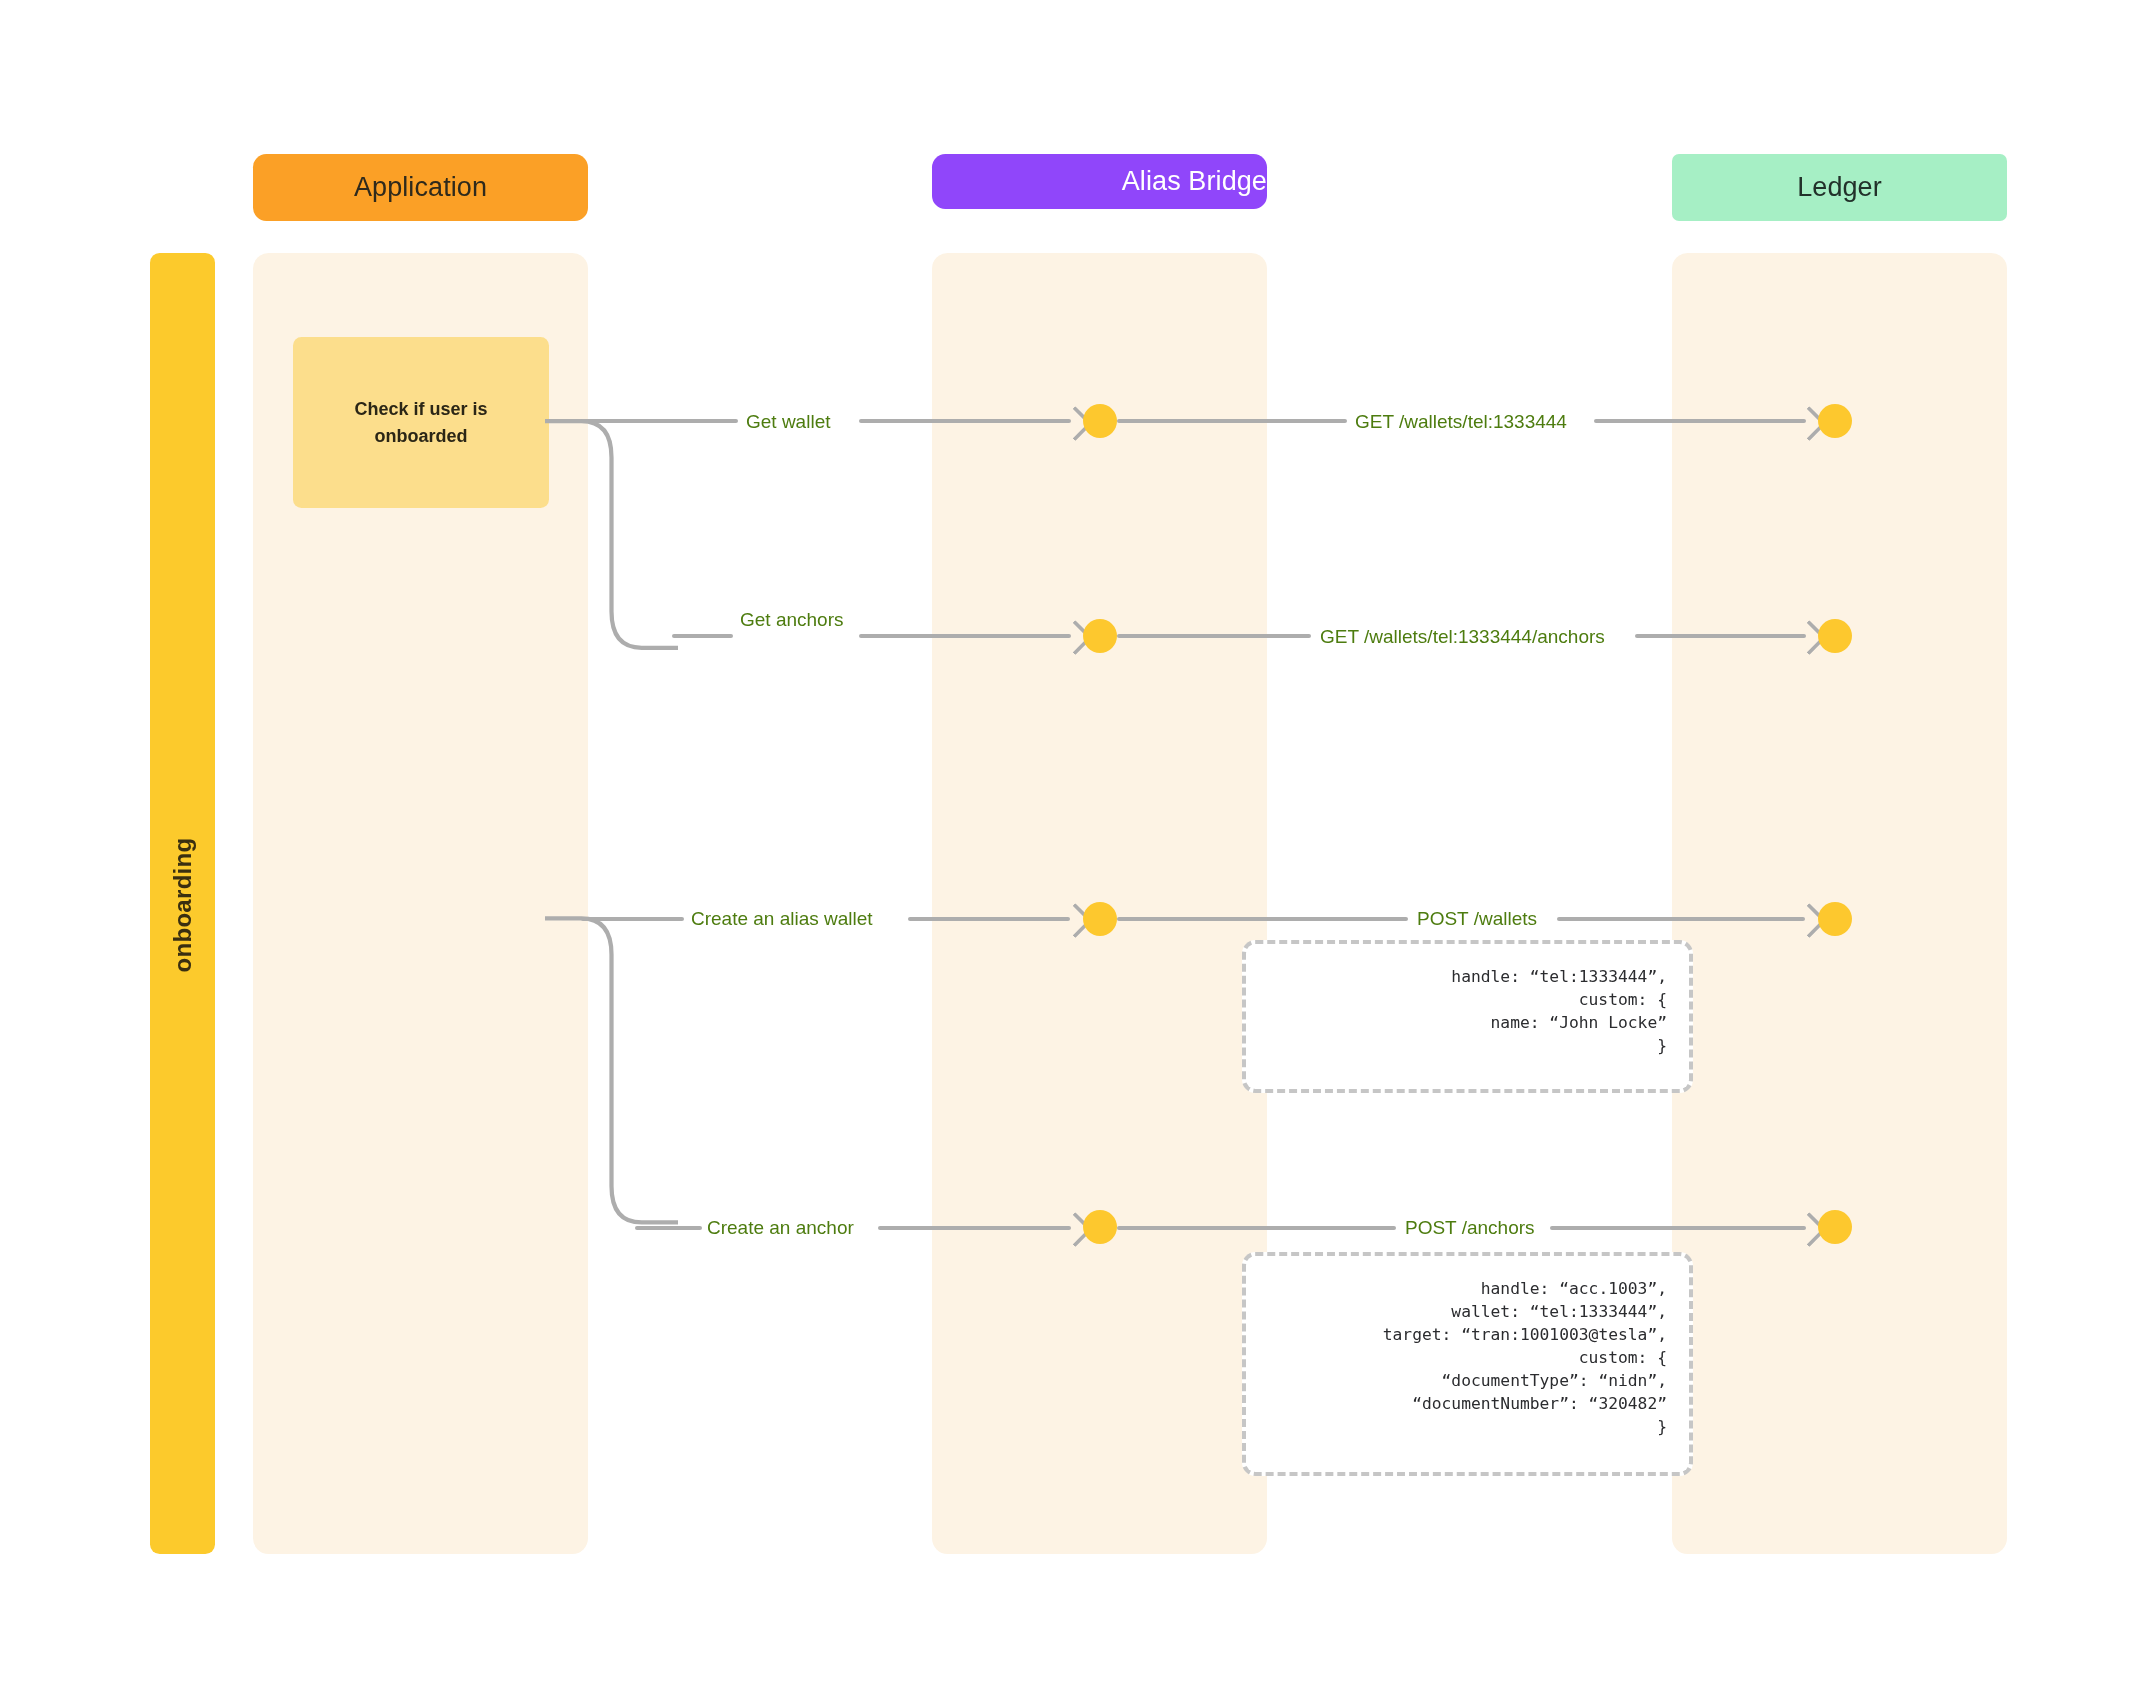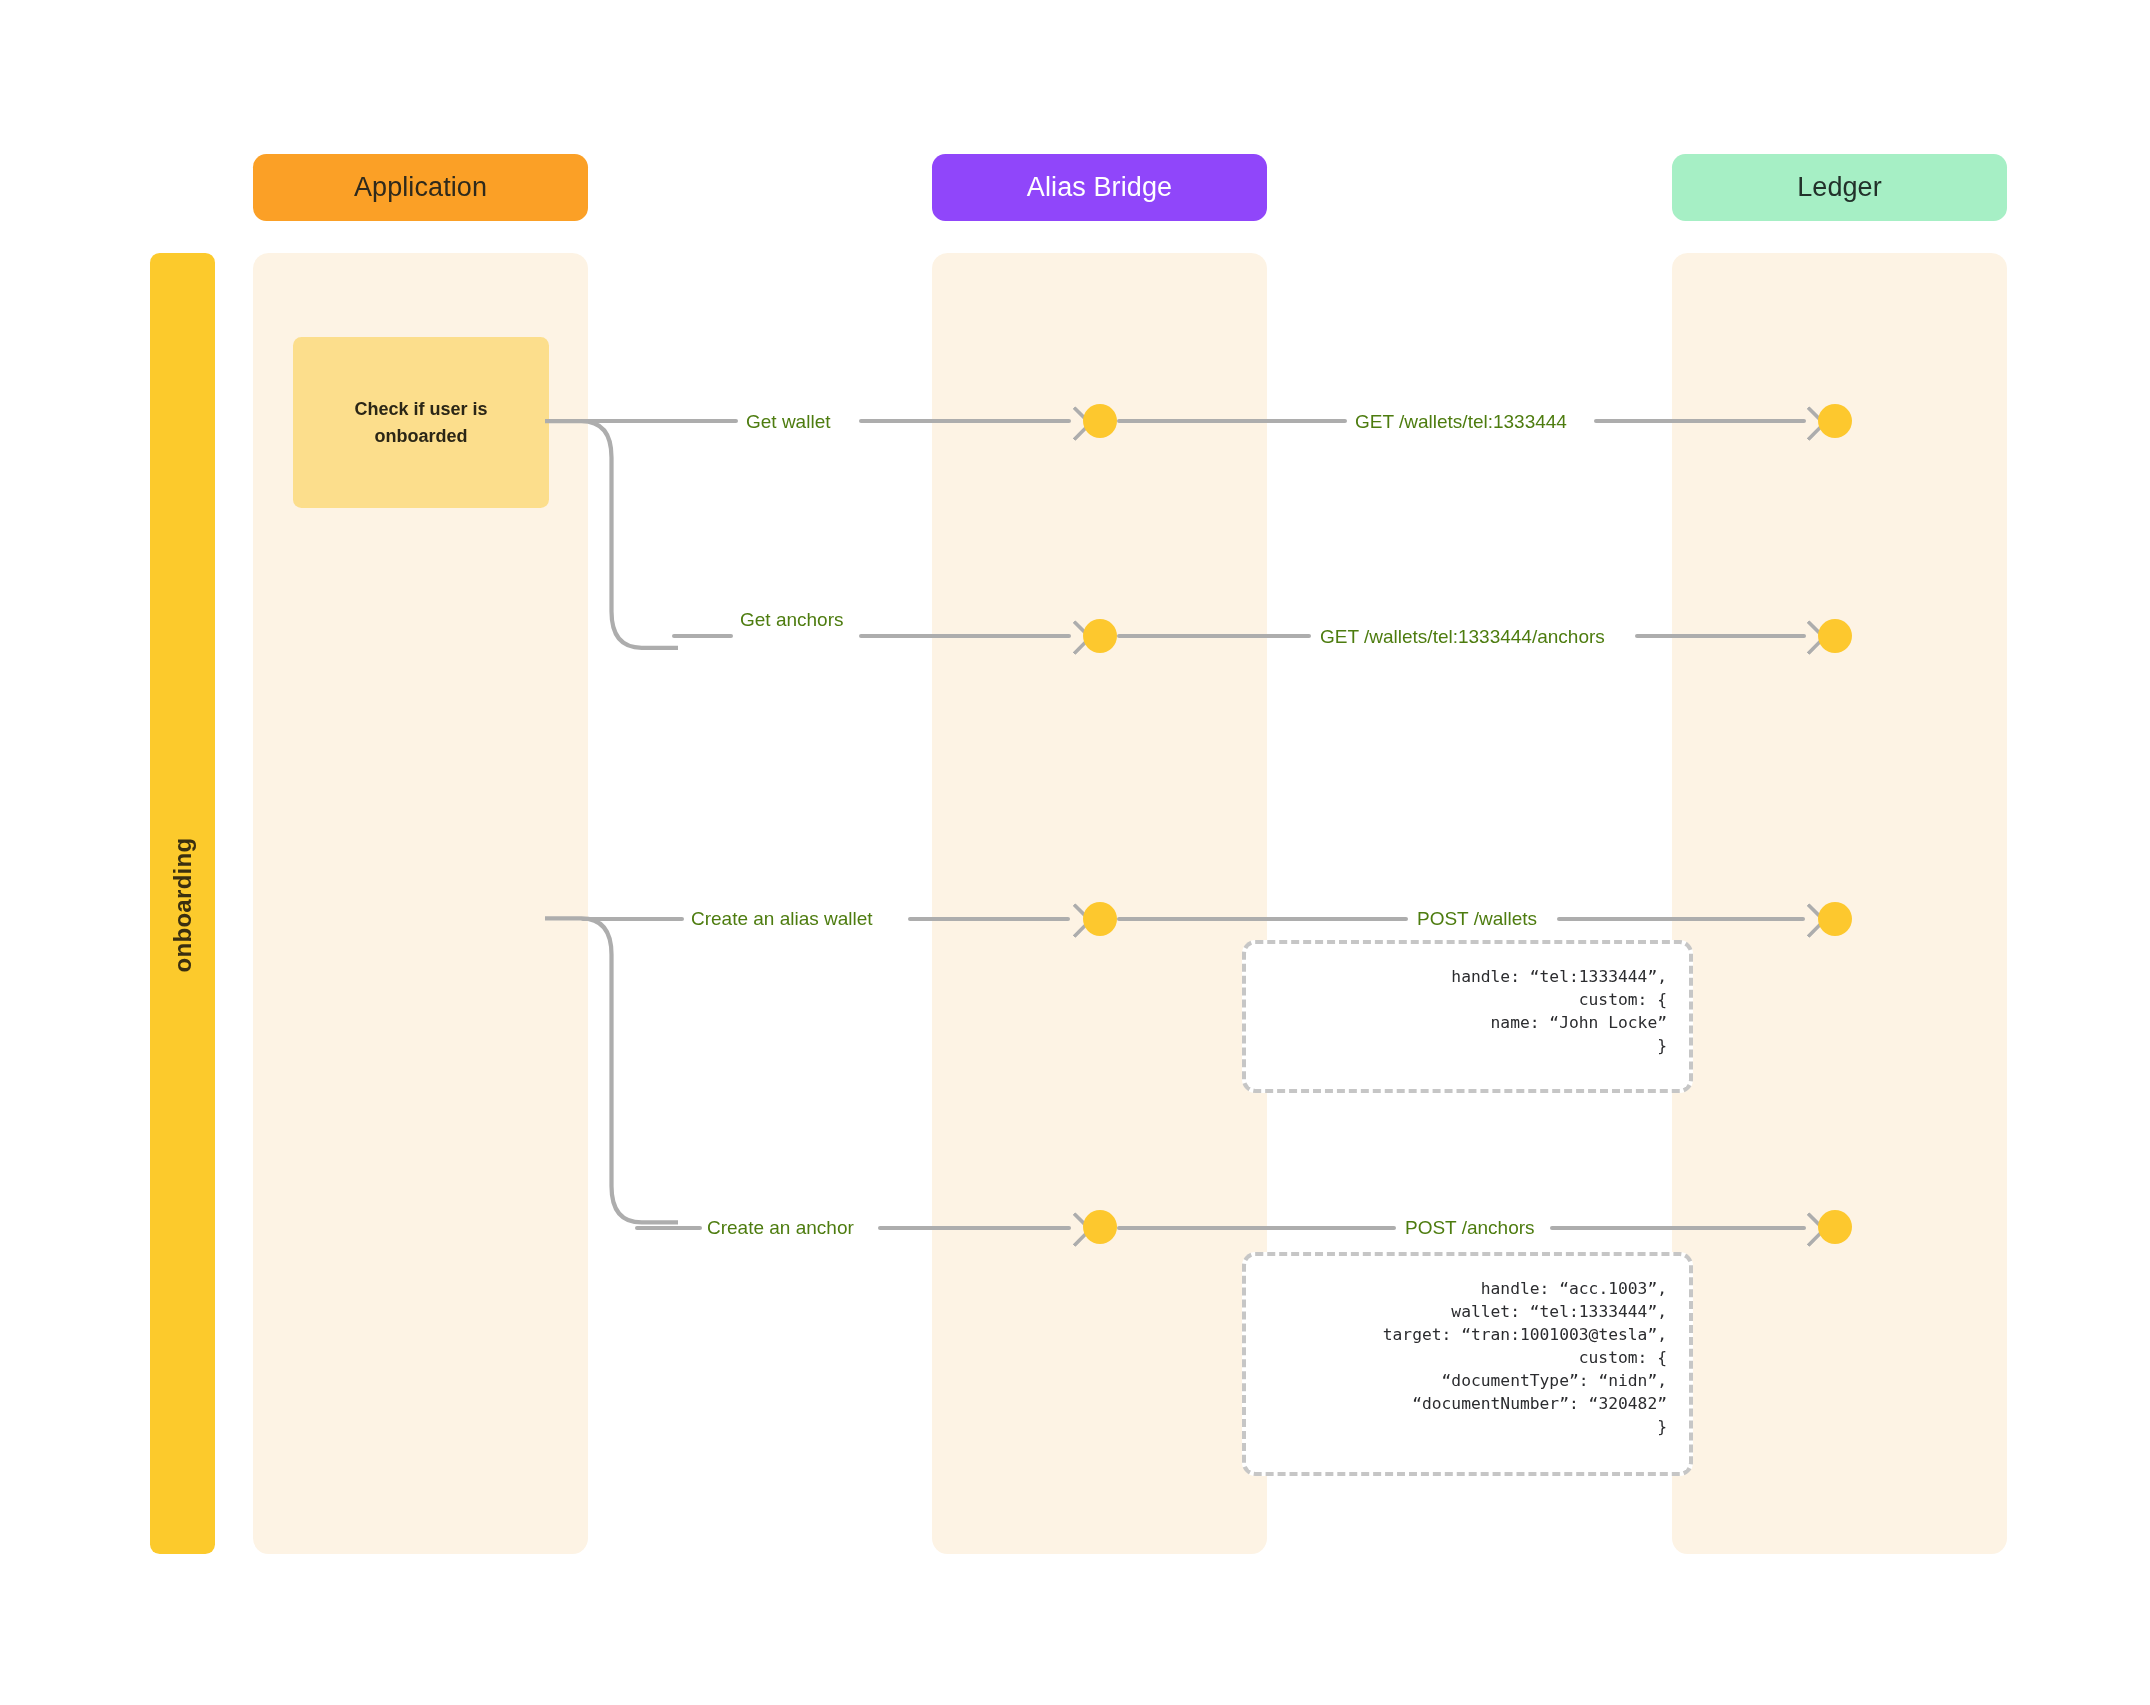--- a/index.html
+++ b/index.html
@@ -37,21 +37,21 @@
   }
   .participant-label {
     font-size: 27px;
     letter-spacing: 0.1px;
     white-space: nowrap;
   }
   .p-application { background: #FBA026; }
   .p-application .participant-label { color: #2F2A1C; }
   .p-bridge { background: #9046FA; }
   .p-bridge .participant-label { color: #ffffff; }
-  .p-ledger { background: #A6EFC5; }
+  .p-ledger { background: #A6EFC5; border-radius: 7px; }
   .p-ledger .participant-label { color: #22312A; }
 
   
   .fragment-bar {
     position: absolute;
     background: #FCCA2C;
     border-radius: 9.7px;
   }
   .fragment-label {
     position: absolute;
@@ -144,21 +144,21 @@
 <div id="canvas">
 
   <div class="band" style="left:253px; top:253px; width:335px; height:1301px;"></div>
   <div class="band" style="left:932px; top:253px; width:335px; height:1301px;"></div>
   <div class="band" style="left:1672px; top:253px; width:335px; height:1301px;"></div>
 
   <div class="participant p-application" style="left:253px; top:154px; width:335px; height:67px;">
     <span class="participant-label">Application</span>
   </div>
 
-  <div class="participant p-bridge" style="left:932px; top:154px; width:335px; height:67px;">
+  <div class="participant p-bridge" style="left:932px; top:154px; width:335px; height:55px;justify-content:flex-end;">
     <span class="participant-label">Alias Bridge</span>
   </div>
 
   <div class="participant p-ledger" style="left:1672px; top:154px; width:335px; height:67px;">
     <span class="participant-label">Ledger</span>
   </div>
 
   <div class="fragment-bar" style="left:150px; top:253px; width:65px; height:1301px;"></div>
   <div class="fragment-label" style="left:65px; top:891px; width:235px; text-align:center;">onboarding</div>
 

